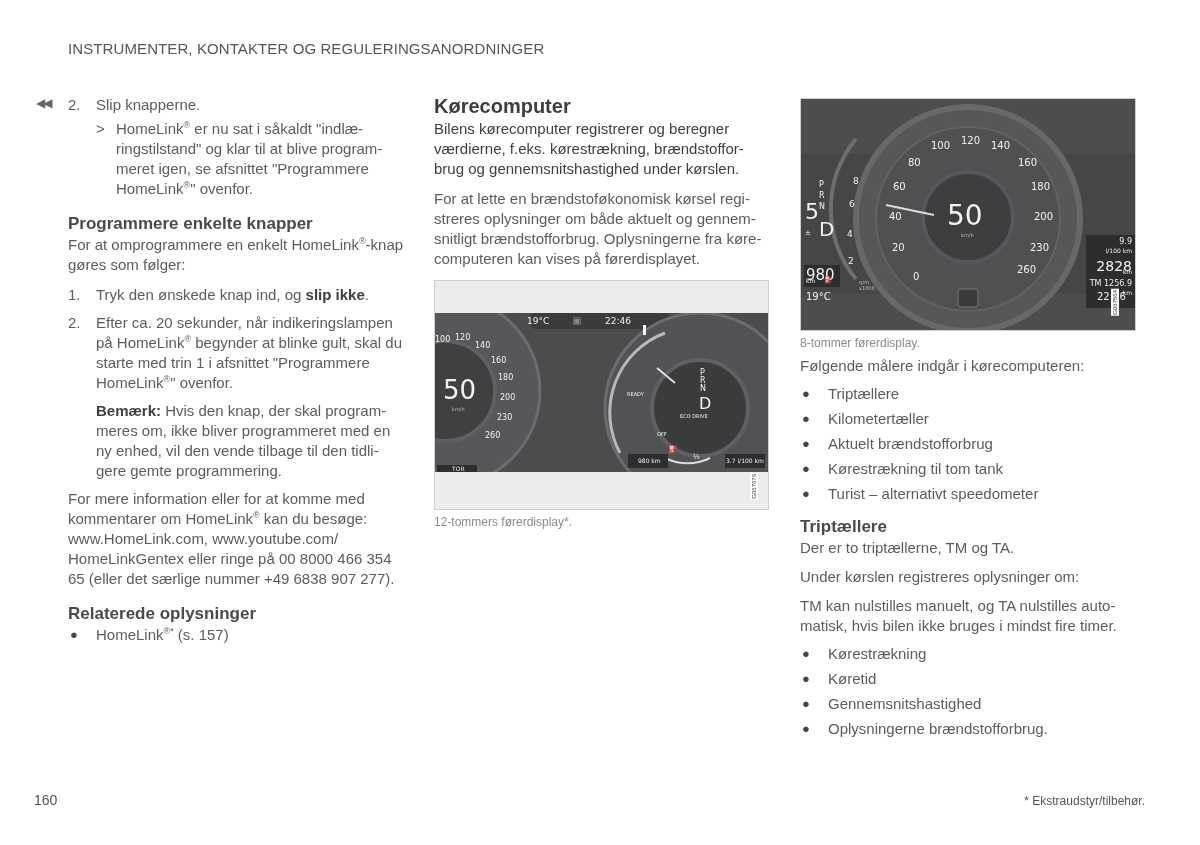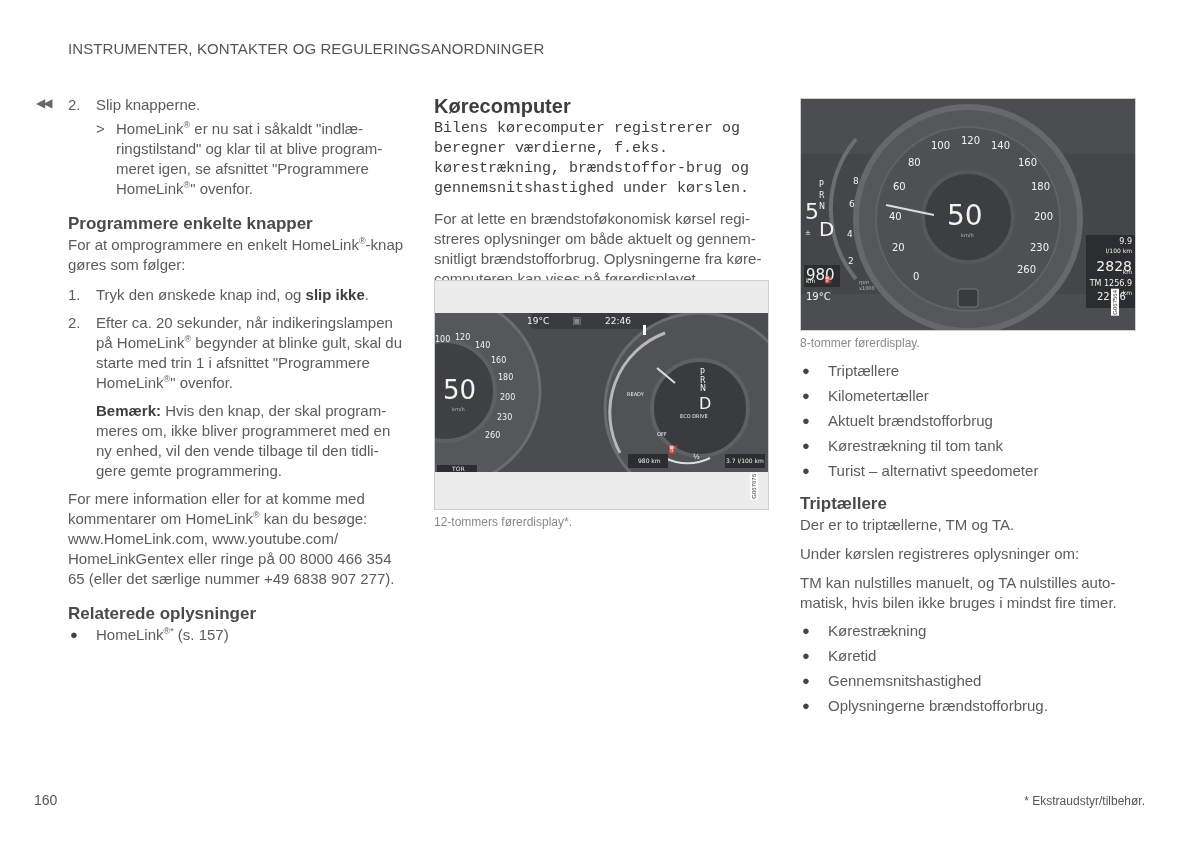--- a/index.html
+++ b/index.html
@@ -75,21 +75,21 @@
 
   <h3 style="margin-top:14px;">Relaterede oplysninger</h3>
   <div class="bullet">
     <span class="dot">●</span>
     <span>HomeLink</span><sup>®*</sup><span> (s. 157)</span>
   </div>
 </div>
 
 <div class="col col2">
   <h2>Kørecomputer</h2>
-  <p class="intro" style="margin-top:2px;font-family:Liberation Mono, monospace;">Bilens kørecomputer registrerer og beregner værdierne, f.eks. kørestrækning, brændstoffor-brug og gennemsnitshastighed under kørslen.</p>
+  <p class="intro" style="margin-top:2px;">Bilens kørecomputer registrerer og beregner værdierne, f.eks. kørestrækning, brændstoffor-brug og gennemsnitshastighed under kørslen.</p>
   <p style="margin-top:10px;">For at lette en brændstoføkonomisk kørsel regi-streres oplysninger om både aktuelt og gennem-snitligt brændstofforbrug. Oplysningerne fra køre-computeren kan vises på førerdisplayet.</p>
 </div>
 
 <div class="fig12">
   <div class="screen">
     <svg width="333" height="159" style="position:absolute;left:0;top:0;">
       <rect x="95" y="0" width="140" height="16" rx="6" fill="#3a3b3d"></rect>
       <circle cx="10" cy="78" r="95" fill="#55575a" stroke="#6a6c6e" stroke-width="3"></circle>
       <circle cx="10" cy="78" r="50" fill="#3e4042" stroke="#5e6062" stroke-width="4"></circle>
       <circle cx="265" cy="95" r="95" fill="#505255" stroke="#6a6c6e" stroke-width="3"></circle>
@@ -189,20 +189,21 @@
     <span class="dtxt" style="right:3px;top:33px;font-size:6px;">km</span>
     <span class="dtxt" style="right:3px;top:44px;font-size:8px;white-space:nowrap;">TM 1256.9</span>
     <span class="dtxt" style="right:3px;top:54px;font-size:6px;">km</span>
   </div>
   <span class="dtxt" style="left:296px;top:192px;font-size:10px;">22:46</span>
   <span class="gcode" style="left:310px;top:190px;">G067564</span>
 </div>
 
 <div class="col col3" style="top:333px;">
   <div class="caption">8-tommer førerdisplay.</div>
+  <p style="margin-top:3px;">Følgende målere indgår i kørecomputeren:</p>
   <div style="margin-top:8px;">
     <div class="bullet" style="margin-bottom:5px;"><span class="dot">●</span><span>Triptællere</span></div>
     <div class="bullet" style="margin-bottom:5px;"><span class="dot">●</span><span>Kilometertæller</span></div>
     <div class="bullet" style="margin-bottom:5px;"><span class="dot">●</span><span>Aktuelt brændstofforbrug</span></div>
     <div class="bullet" style="margin-bottom:5px;"><span class="dot">●</span><span>Kørestrækning til tom tank</span></div>
     <div class="bullet"><span class="dot">●</span><span>Turist – alternativt speedometer</span></div>
   </div>
   <h3 style="margin-top:12px;">Triptællere</h3>
   <p>Der er to triptællerne, TM og TA.</p>
   <p style="margin-top:9px;">Under kørslen registreres oplysninger om:</p>

